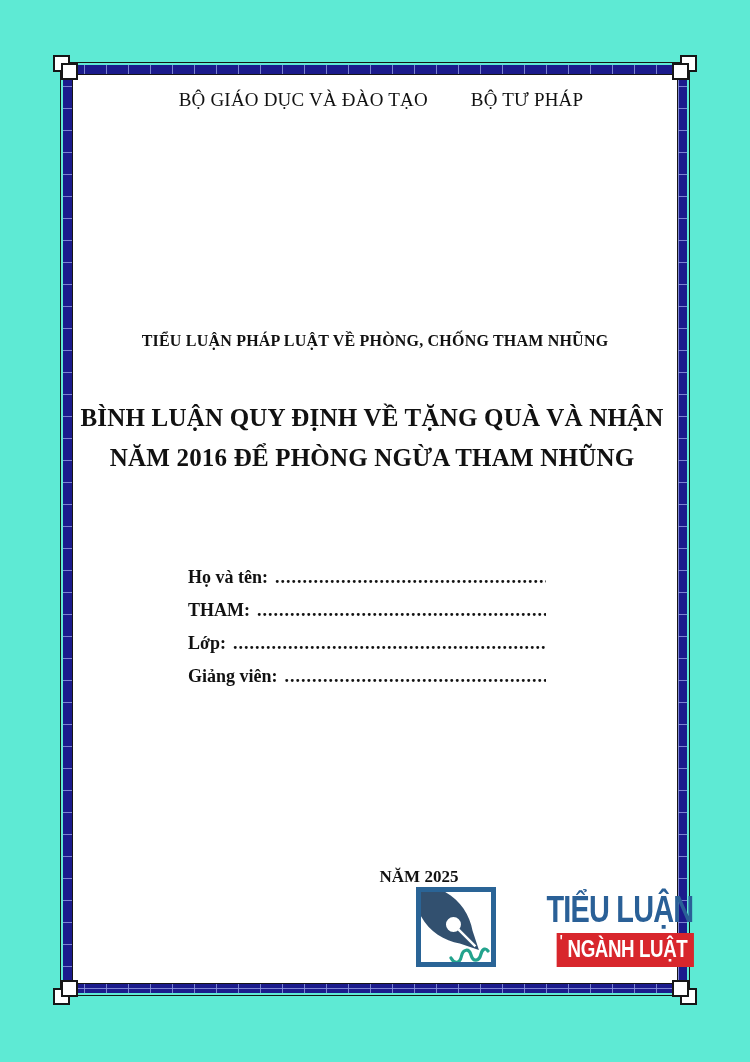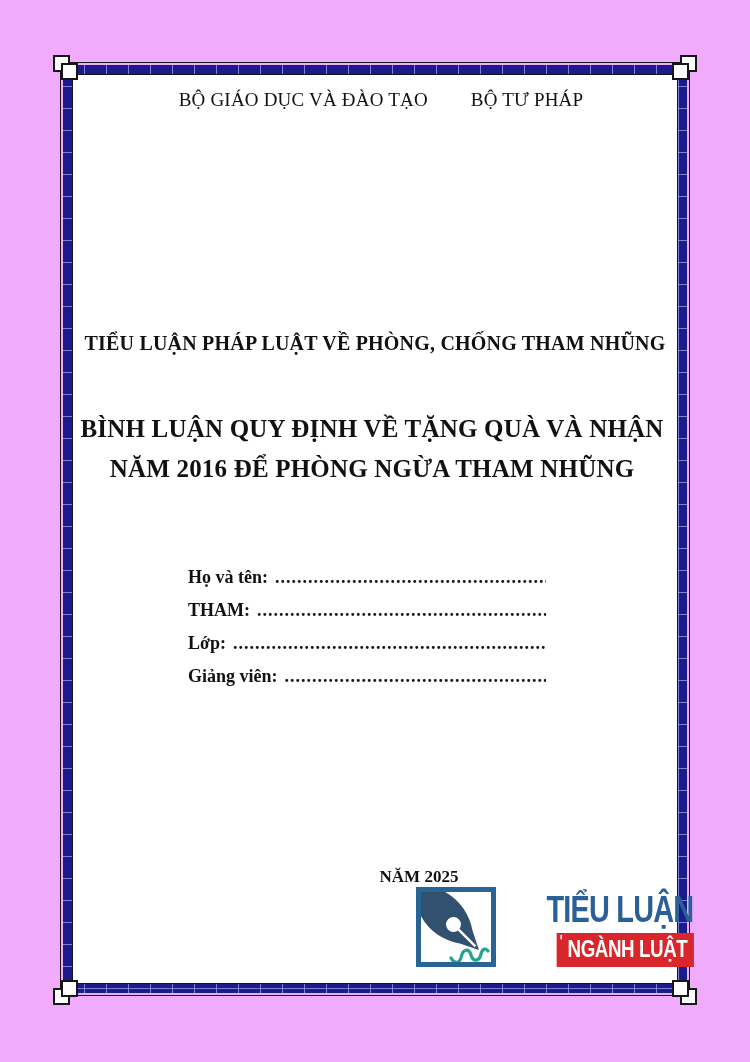--- a/index.html
+++ b/index.html
@@ -1,17 +1,17 @@
 <!DOCTYPE html>
 <html><head>
 <meta charset="utf-8">
 <style>
   html,body{margin:0;padding:0;background:#fff;}
   .page{
-    position:relative;width:750px;height:1062px;background:#f0abfc;overflow:hidden;
+    position:relative;width:750px;height:1062px;background:#5eead4;overflow:hidden;
     font-family:"Liberation Serif","DejaVu Serif",serif;color:#111;
   }
   
   .frame{position:absolute;left:60px;top:62px;width:630px;height:934px;
     border:1px solid #161616;box-sizing:border-box;padding:2px;}
   .frame-bar{width:100%;height:100%;position:relative;background-color:#1b1b8c;
     background-image:
       repeating-linear-gradient(90deg,rgba(255,255,255,0) 0 21px,rgba(140,150,220,.85) 21px 22px),
       repeating-linear-gradient(180deg,rgba(255,255,255,0) 0 21px,rgba(140,150,220,.85) 21px 22px);}
   .frame-inner{position:absolute;inset:9px;background:#fff;border:1px solid #161616;}
@@ -19,22 +19,22 @@
   .c-tl1{left:53px;top:55px;}  .c-tl2{left:61px;top:63px;}
   .c-tr1{right:53px;top:55px;} .c-tr2{right:61px;top:63px;}
   .c-bl1{left:53px;bottom:57px;} .c-bl2{left:61px;bottom:65px;}
   .c-br1{right:53px;bottom:57px;} .c-br2{right:61px;bottom:65px;}
   
   .header{position:absolute;top:89px;left:65px;width:632px;text-align:center;}
   .header-line1{display:flex;justify-content:center;gap:43px;font-size:19px;letter-spacing:.2px;}
   .header-line2{margin-top:7px;font-weight:bold;font-size:19px;letter-spacing:.2px;}
   
   .subtitle{position:absolute;top:332px;left:45px;width:660px;text-align:center;
-    font-weight:bold;font-size:20px;letter-spacing:.2px;}
-  .main-title{position:absolute;top:409px;left:42px;width:660px;text-align:center;
+    font-weight:bold;font-size:16px;letter-spacing:.2px;}
+  .main-title{position:absolute;top:398px;left:42px;width:660px;text-align:center;
     font-weight:bold;font-size:25px;line-height:40px;letter-spacing:.2px;}
   
   .fields{position:absolute;left:188px;top:567px;width:358px;}
   .field-row{display:flex;align-items:flex-start;font-weight:bold;font-size:18px;height:33px;}
   .field-label{white-space:nowrap;margin-right:7px;}
   .field-dots{flex:1;overflow:hidden;white-space:nowrap;letter-spacing:1px;}
   
   .footer-year{position:absolute;top:867px;left:60px;width:630px;text-align:center;
     font-weight:bold;font-size:17px;padding-left:44px;}
   

